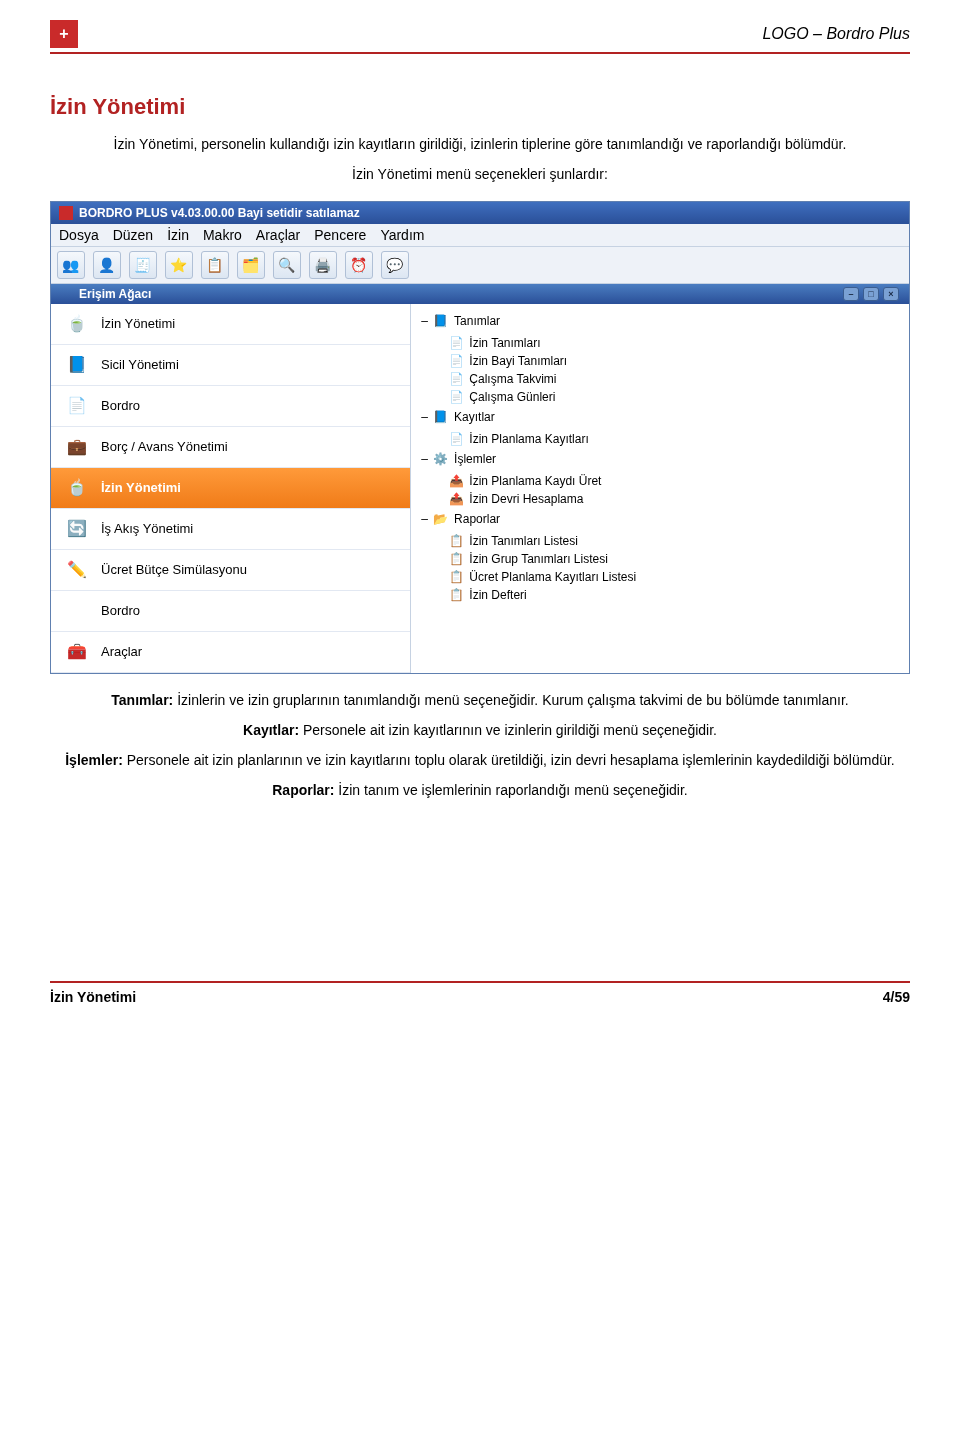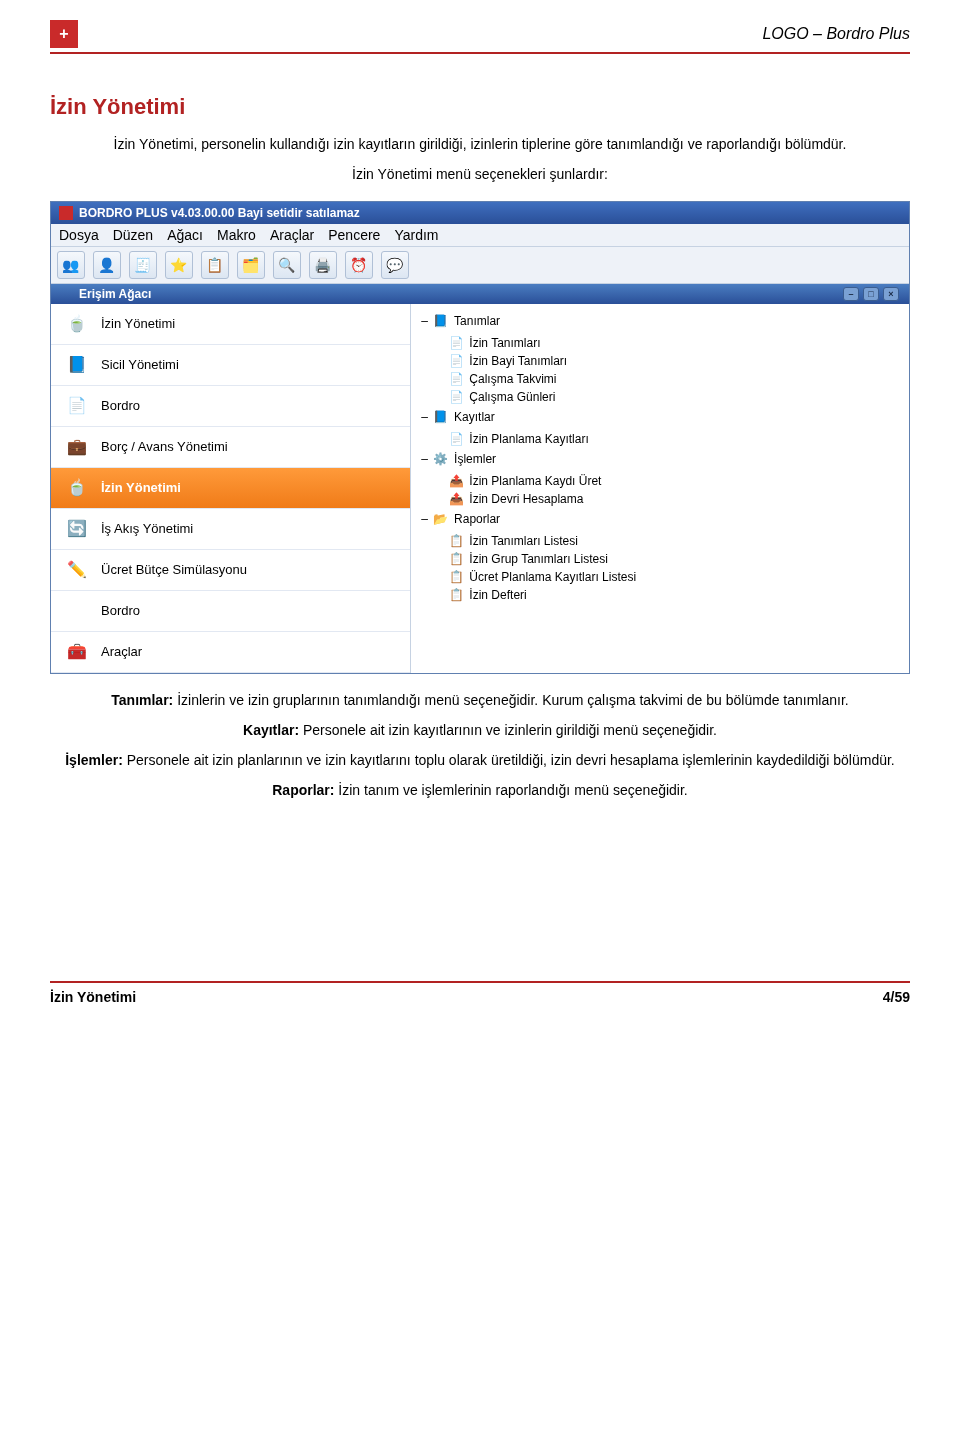--- a/index.html
+++ b/index.html
@@ -210,21 +210,21 @@
 <div class="app-shot">
 
   <div class="titlebar">
     <span class="tb-icon"></span>
     <span>BORDRO PLUS v4.03.00.00 Bayi setidir satılamaz</span>
   </div>
 
   <div class="menubar">
     <span>Dosya</span>
     <span>Düzen</span>
-    <span>Ağacı</span>
+    <span>İzin</span>
     <span>Makro</span>
     <span>Araçlar</span>
     <span>Pencere</span>
     <span>Yardım</span>
   </div>
 
   <div class="toolbar">
     <div class="tb-btn">👥</div>
     <div class="tb-btn">👤</div>
     <div class="tb-btn">🧾</div>

